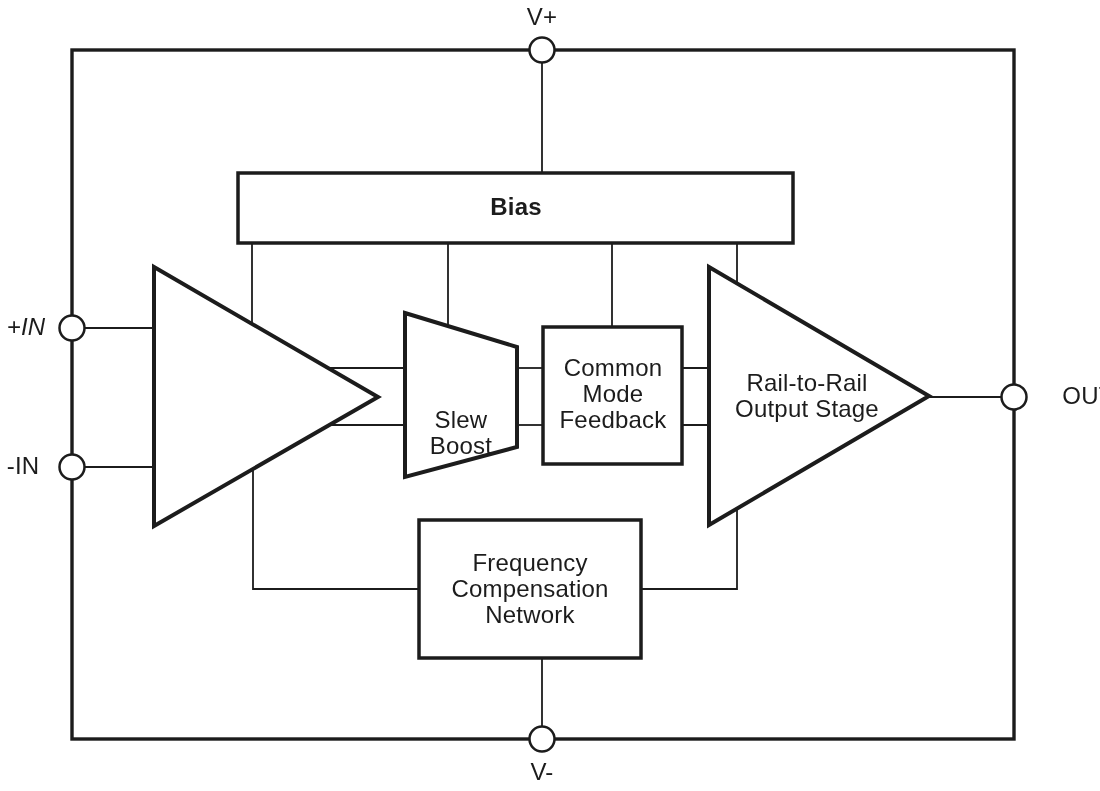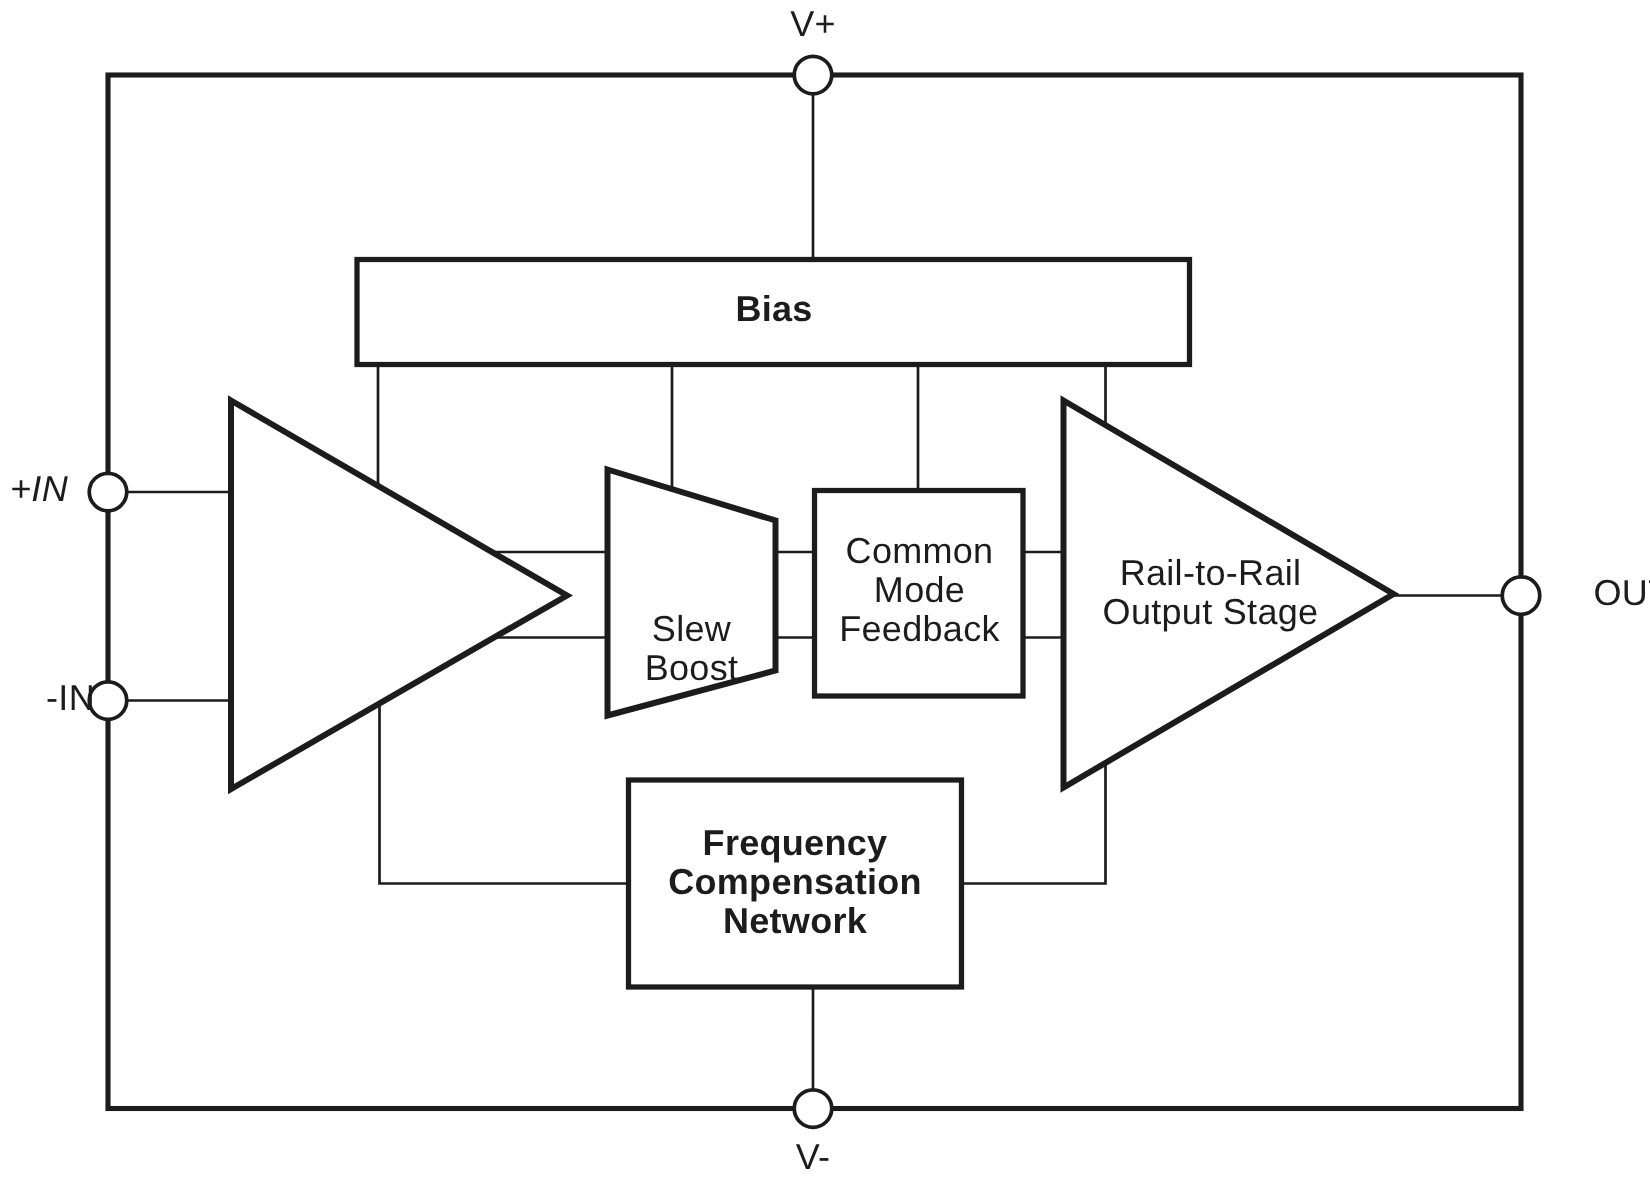--- a/index.html
+++ b/index.html
@@ -73,29 +73,29 @@
       <circle cx="542" cy="50" r="12.5"></circle>
       <circle cx="72" cy="328" r="12.5"></circle>
       <circle cx="72" cy="467" r="12.5"></circle>
       <circle cx="1014" cy="397" r="12.5"></circle>
       <circle cx="542" cy="739" r="12.5"></circle>
     </g>
   </svg>
 
   <div class="lbl" style="left:542px; top:17px;">V+</div>
   <div class="lbl" style="left:26px; top:327px;font-style:italic;">+IN</div>
-  <div class="lbl" style="left:23px; top:466px;margin-left:24px;">-IN</div>
+  <div class="lbl" style="left:23px; top:466px;">-IN</div>
   <div class="lbl" style="left:1088px; top:396px;">OUT</div>
   <div class="lbl" style="left:542px; top:772px;">V-</div>
 
   <div class="lbl" style="left:516px; top:207px;font-weight:bold;">Bias</div>
   <div class="lbl" style="left:461px; top:394px;margin-top:39px;">Slew
 Boost</div>
   <div class="lbl" style="left:613px; top:394px;">Common
 Mode
 Feedback</div>
   <div class="lbl" style="left:807px; top:396px;">Rail-to-Rail
 Output Stage</div>
-  <div class="lbl" style="left:530px; top:589px;font-weight:bold;">Frequency
+  <div class="lbl" style="left:530px; top:589px;">Frequency
 Compensation
 Network</div>
 
 </div>
 
 </body></html>

